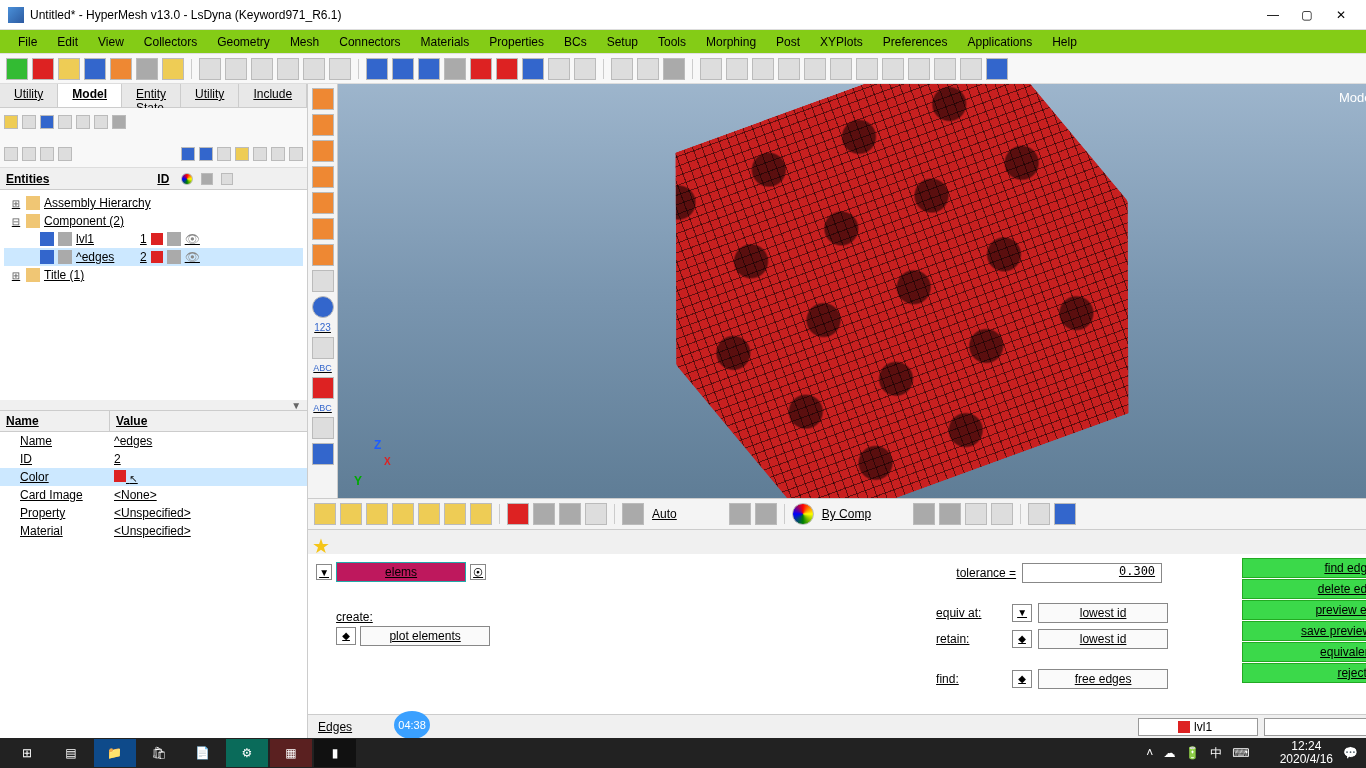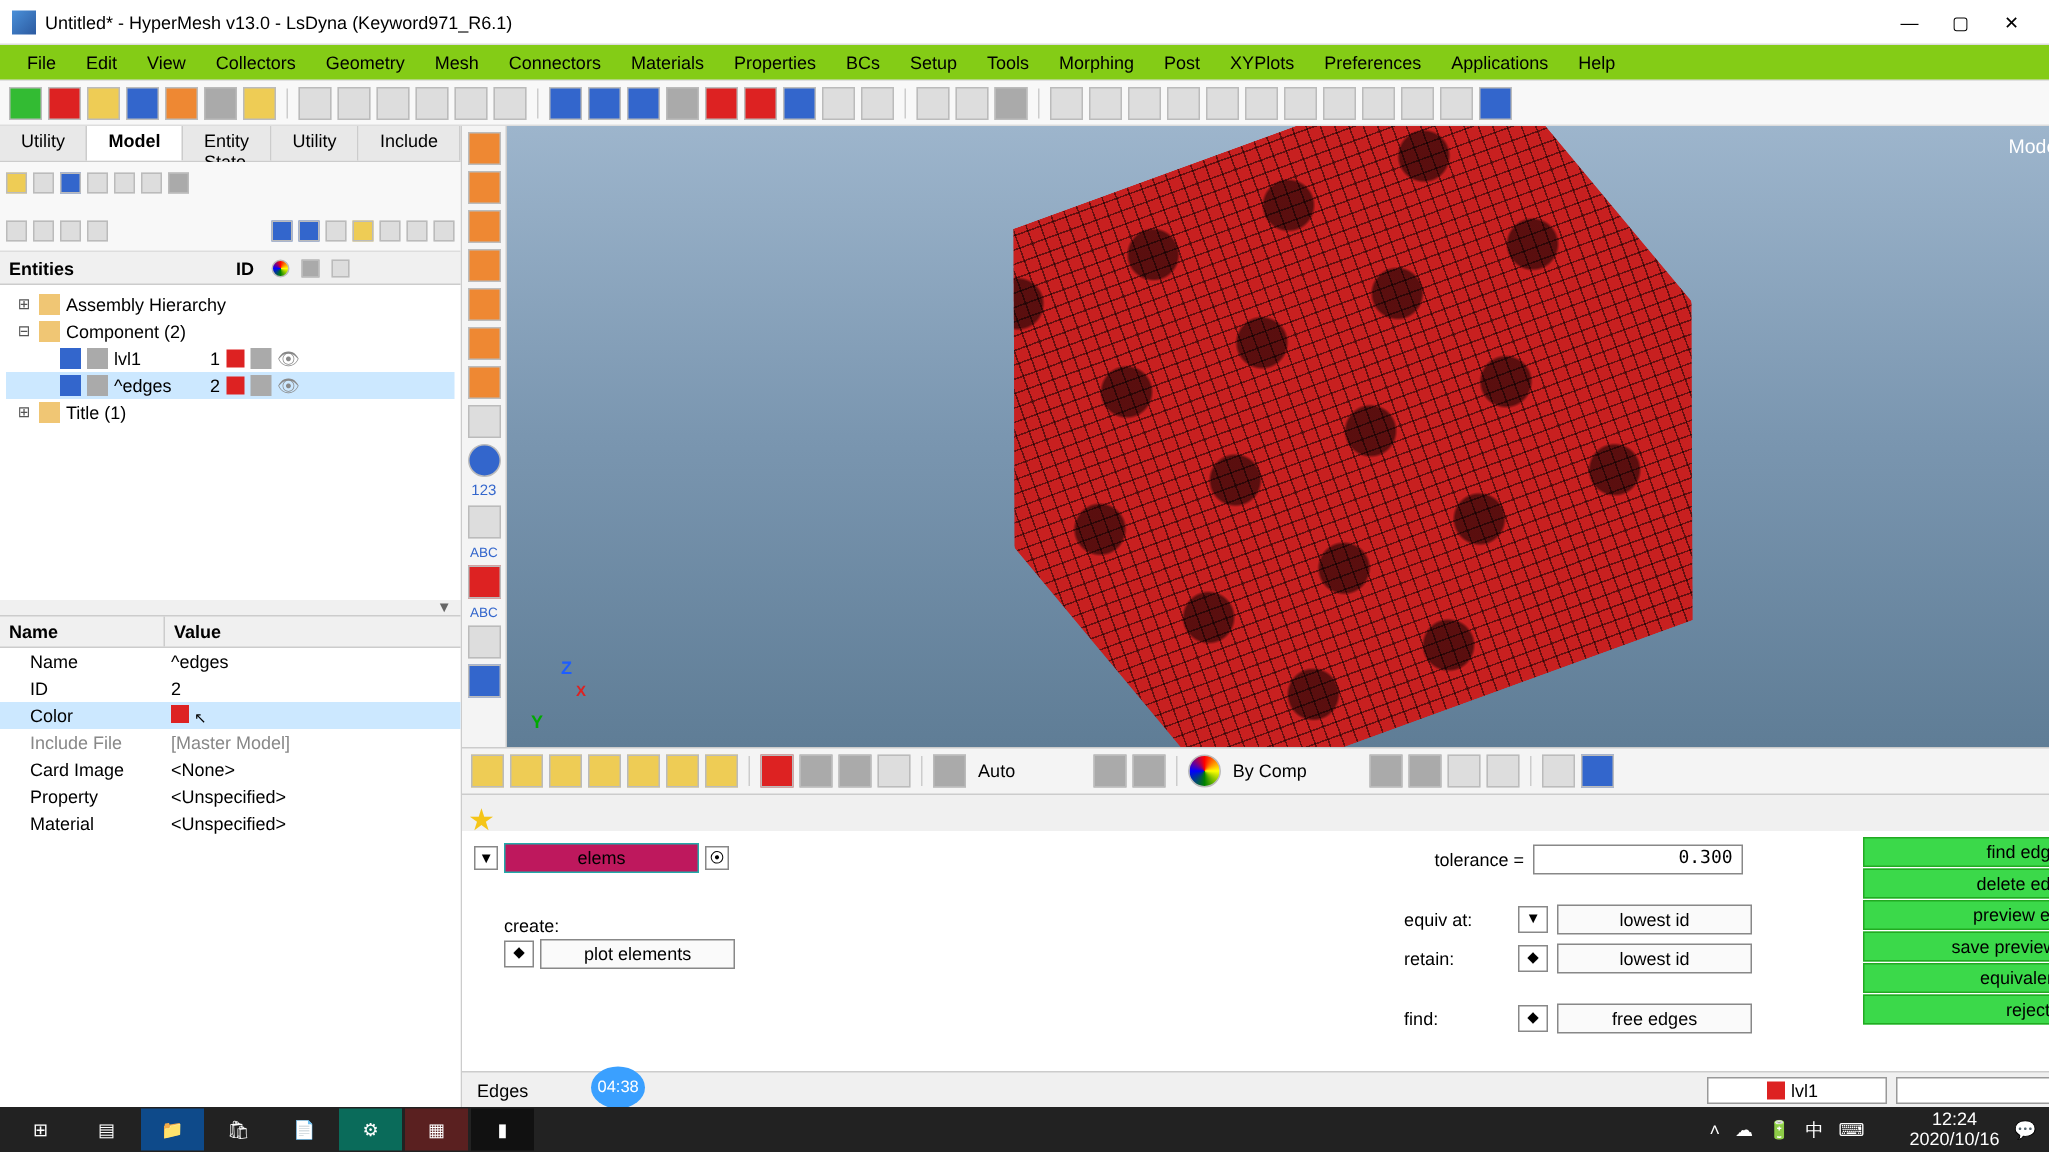--- a/index.html
+++ b/index.html
@@ -7,21 +7,21 @@
 .titlebar{height:30px;background:#fff;display:flex;align-items:center;padding:0 8px;border-bottom:1px solid #ddd;}
 .titlebar .icon{width:16px;height:16px;background:linear-gradient(135deg,#4a90d9,#2c5aa0);margin-right:6px;}
 .titlebar .title{flex:1;color:#000;}
 .winbtns{display:flex;gap:20px;margin-right:10px;}
 .winbtn{width:14px;height:14px;cursor:pointer;display:flex;align-items:center;justify-content:center;}
 .menubar{height:24px;background:#84cc16;display:flex;align-items:center;padding:0 8px;gap:0;border-bottom:1px solid #e0e0e0;}
 .menuitem{padding:2px 10px;cursor:pointer;}
 .toolbar1{height:30px;background:#f8f8f8;display:flex;align-items:center;padding:0 6px;gap:4px;border-bottom:1px solid #ddd;}
 .tbicon{width:22px;height:22px;background:#ddd;border:1px solid #bbb;cursor:pointer;display:inline-block;}
 .tbsep{width:1px;height:20px;background:#ccc;margin:0 3px;}
-.main{display:flex;height:calc(100% - 30px - 24px - 30px - 30px);}
+.main{display:flex;height:calc(100% - 30px - 24px - 30px - 30px);text-decoration:underline;}
 .left{width:424px;background:#fafafa;border-right:1px solid #ccc;display:flex;flex-direction:column;}
 .tabs{height:24px;display:flex;background:#f0f0f0;border-bottom:1px solid #ccc;}
 .tab{padding:3px 14px;border-right:1px solid #ccc;cursor:pointer;background:#e8e8e8;}
 .tab.active{background:#fff;font-weight:bold;}
 .lefttool{height:60px;background:#f8f8f8;border-bottom:1px solid #ddd;display:flex;flex-wrap:wrap;align-items:center;padding:4px;gap:4px;}
 .entheader{height:22px;background:#f0f0f0;display:flex;align-items:center;padding:0 6px;border-bottom:1px solid #ccc;font-weight:bold;gap:8px;}
 .tree{flex:0 0 210px;background:#fff;overflow:auto;padding:4px;}
 .treerow{display:flex;align-items:center;height:18px;gap:4px;padding-left:6px;}
 .treerow.sel{background:#cce8ff;}
 .expander{width:12px;text-align:center;font-size:10px;color:#555;}
@@ -239,24 +239,20 @@
           <span class="pv">^edges</span>
         </div>
       <div class="proprow">
           <span class="pn">ID</span>
           <span class="pv">2</span>
         </div>
       <div class="proprow sel">
           <span class="pn">Color</span>
           <span class="pv"><span class="clrsq"></span> <span style="font-size:10px">↖</span></span>
         </div>
-      <div class="proprow" style="color:#888">
-          <span class="pn">Include File</span>
-          <span class="pv">[Master Model]</span>
-        </div>
       <div class="proprow">
           <span class="pn">Card Image</span>
           <span class="pv">&lt;None&gt;</span>
         </div>
       <div class="proprow">
           <span class="pn">Property</span>
           <span class="pv">&lt;Unspecified&gt;</span>
         </div>
       <div class="proprow">
           <span class="pn">Material</span>
@@ -399,17 +395,17 @@
   <div class="tbapp" style="background:#5a2020">▦</div>
   <div class="tbapp" style="background:#111">▮</div>
   <div class="tasktray">
     <span>˄</span>
     <span>☁</span>
     <span>🔋</span>
     <span>中</span>
     <span>⌨</span>
     <div class="tasktime">
       <div>12:24</div>
-      <div>2020/10/16</div>
+      <div>2020/4/16</div>
     </div>
     <span>💬</span>
   </div>
 </div>
 
 </body></html>

